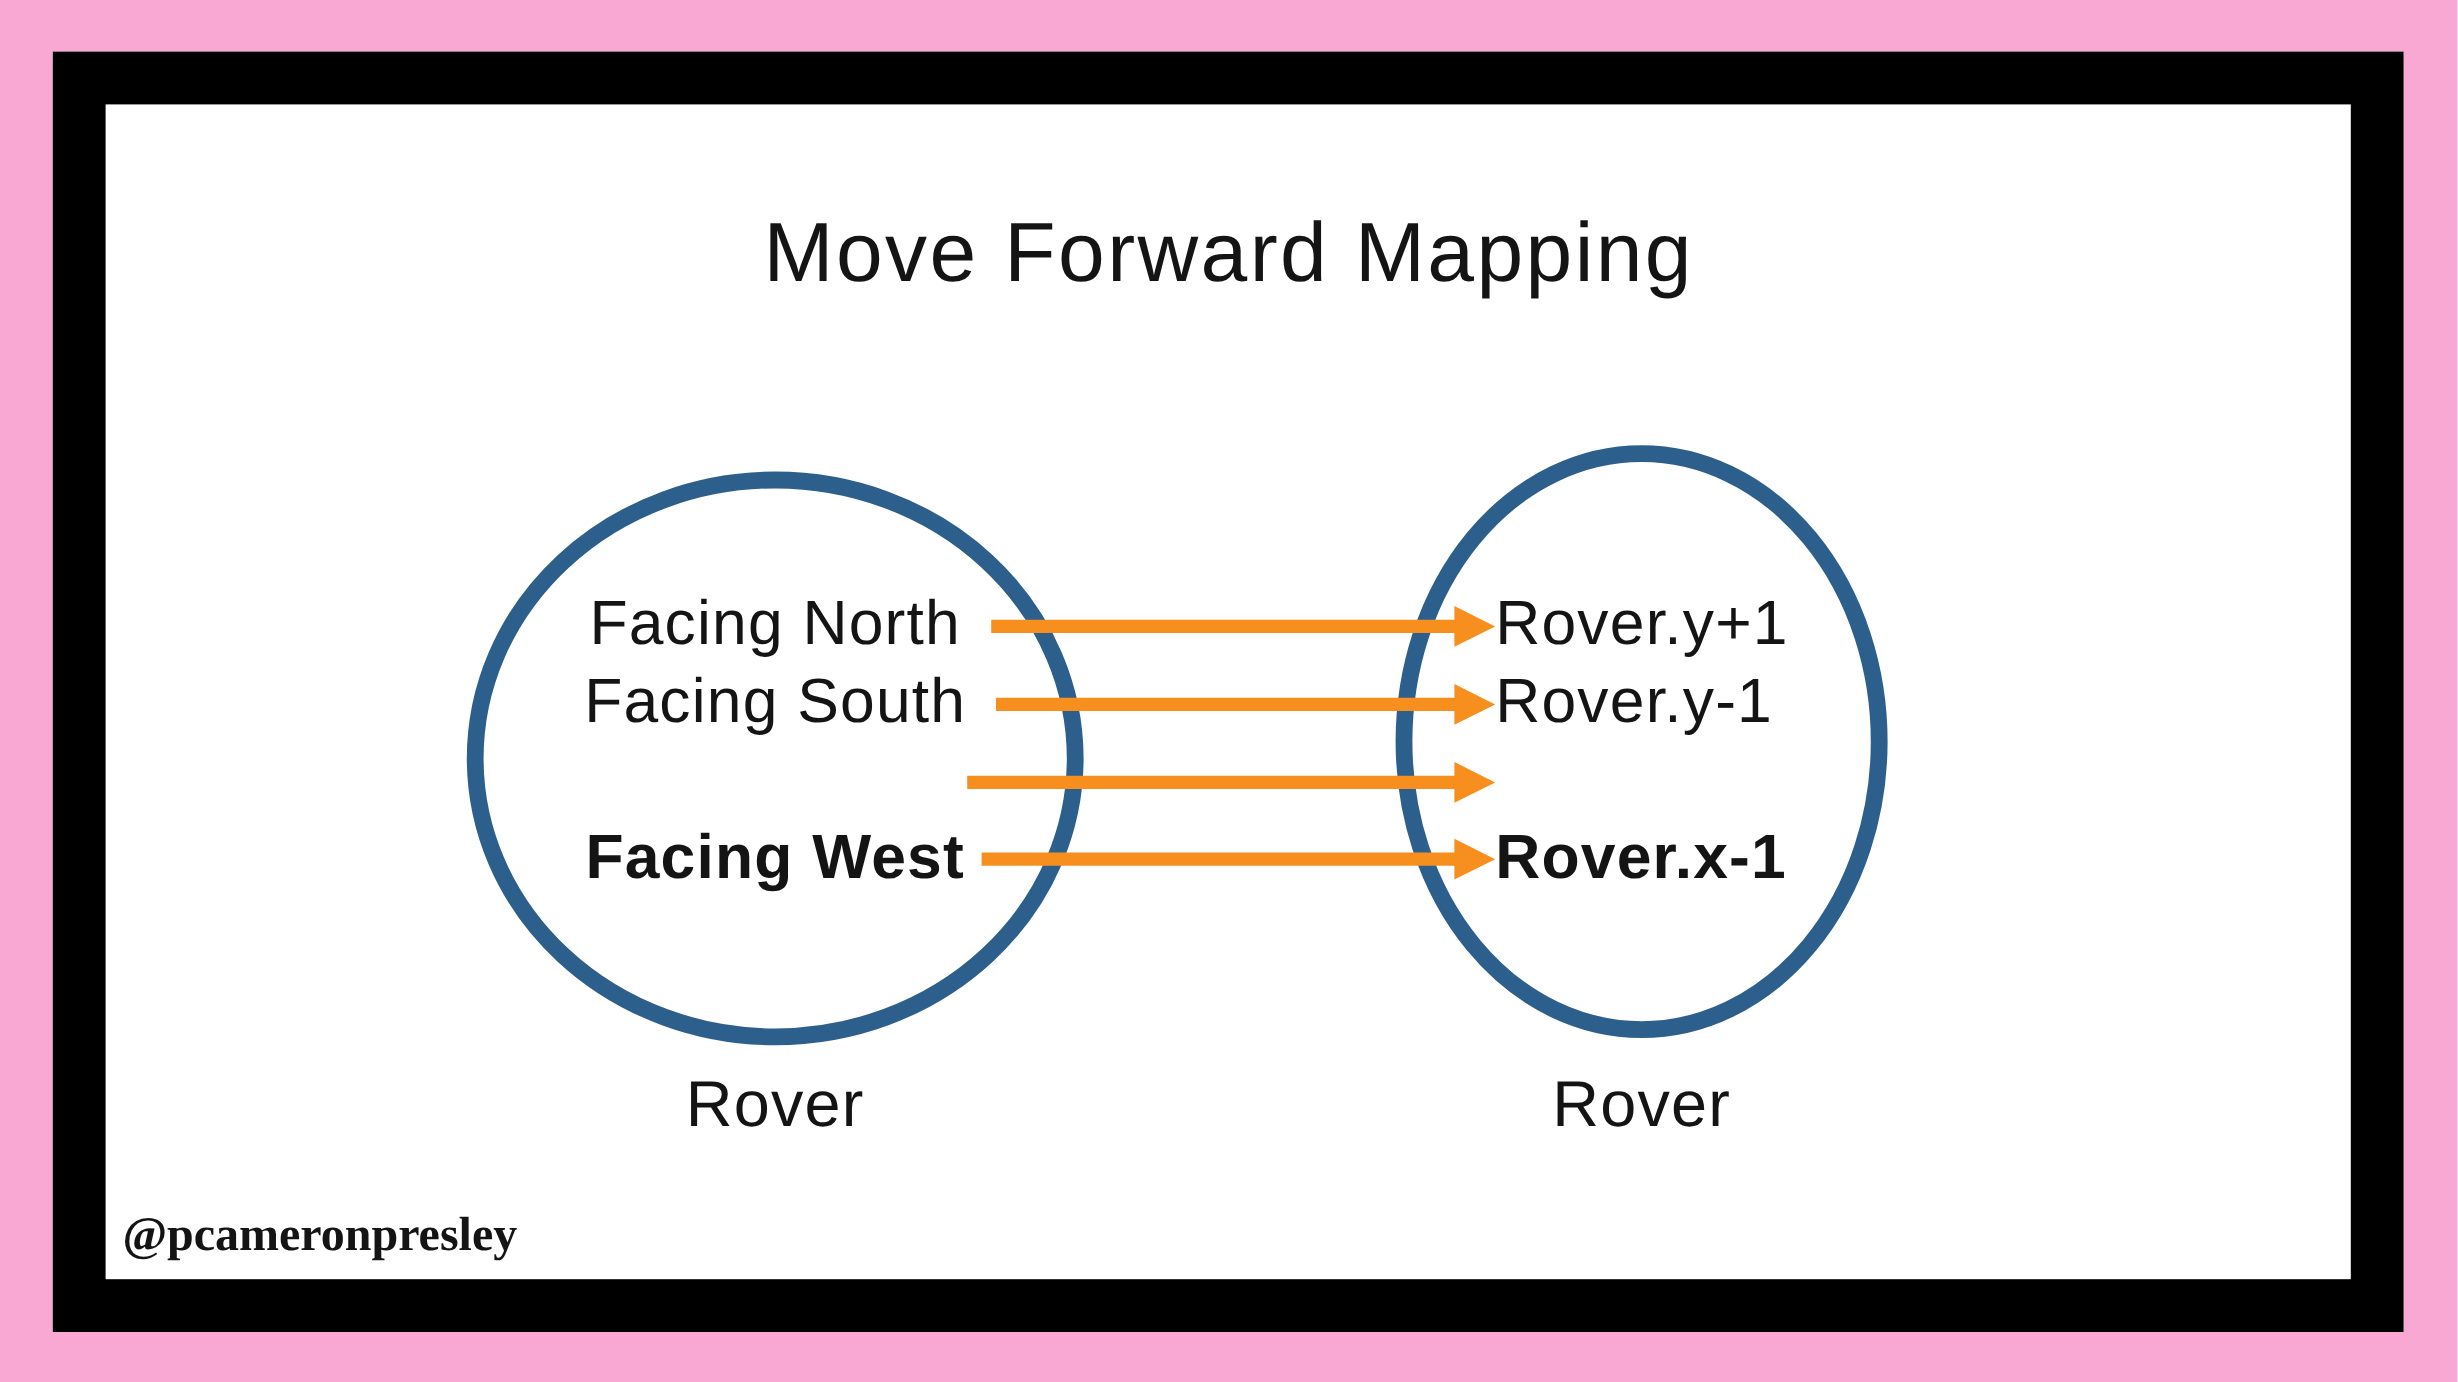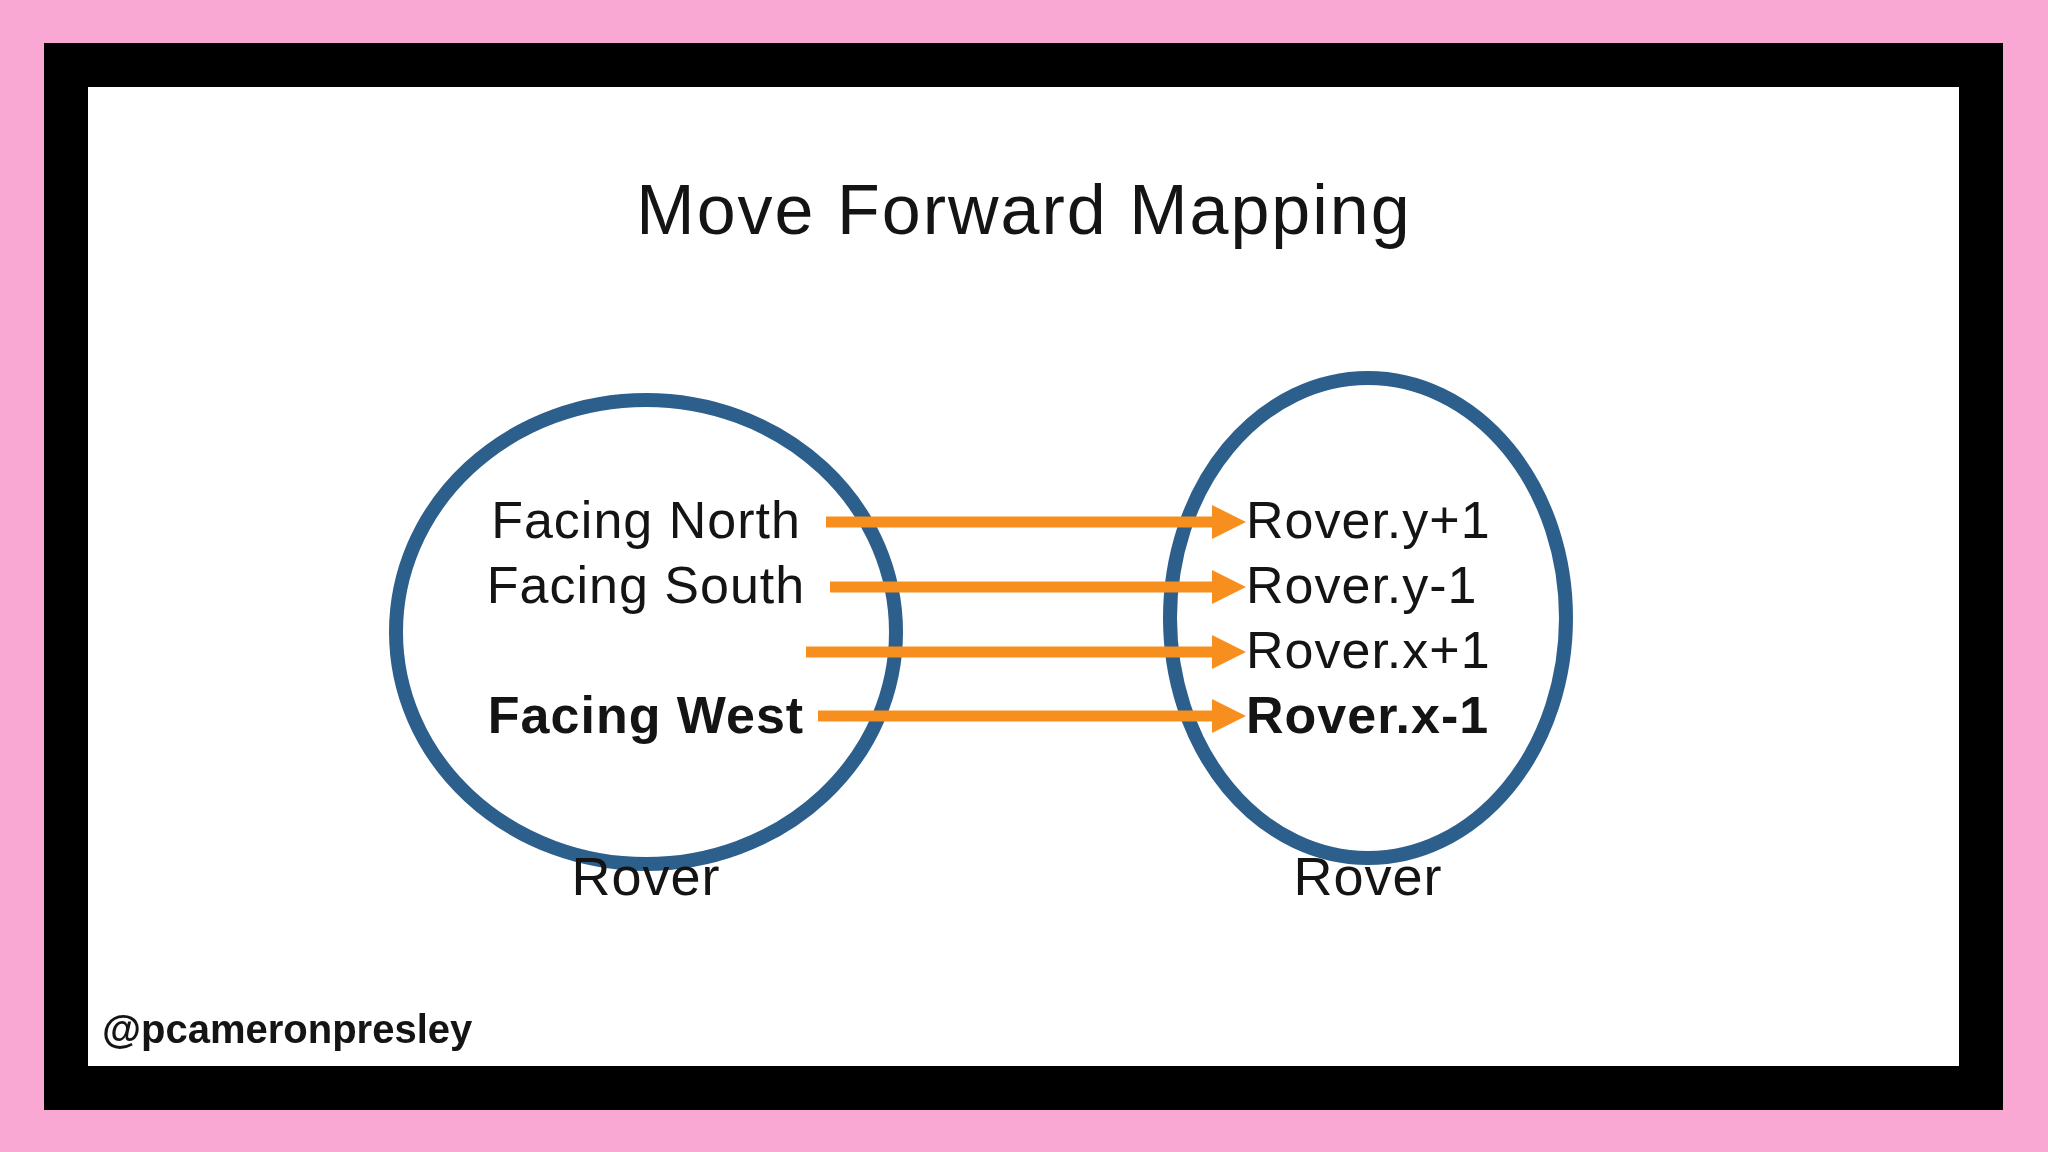--- a/index.html
+++ b/index.html
@@ -62,41 +62,42 @@
     left: 1246px;
     width: 420px;
     text-align: left;
   }
   .row-0 { top: 488px; }
   .row-1 { top: 553px; }
   .row-2 { top: 618px; }
   .row-3 { top: 683px; font-weight: bold; }
   .set-label {
     position: absolute;
-    top: 844px;
+    top: 888px;
     width: 400px;
     text-align: center;
     font-size: 54px;
     font-weight: 400;
     letter-spacing: 1px;
     color: #141414;
     line-height: 64px;
     white-space: nowrap;
   }
   .set-label.left  { left: 446px; }
   .set-label.right { left: 1168px; }
   .credit {
     position: absolute;
     left: 102px;
     top: 1004px;
     font-size: 40px;
     font-weight: 600;
     color: #141414;
     line-height: 50px;
     white-space: nowrap;
+    font-family: Liberation Serif, serif;
   }
 </style>
 </head>
 <body>
 
 <div class="canvas">
 
   <div class="frame"></div>
 
   <svg class="overlay" viewBox="0 0 2048 1152">
@@ -123,21 +124,20 @@
   </svg>
 
   <div class="title">Move Forward Mapping</div>
 
   <div class="item left row-0">Facing North</div>
   <div class="item left row-1">Facing South</div>
   <div class="item left row-3">Facing West</div>
 
   <div class="item right row-0">Rover.y+1</div>
   <div class="item right row-1">Rover.y-1</div>
-  <div class="item right row-2">Rover.x+1</div>
   <div class="item right row-3">Rover.x-1</div>
 
   <div class="set-label left">Rover</div>
   <div class="set-label right">Rover</div>
 
   <div class="credit">@pcameronpresley</div>
 
 </div>
 
 </body></html>

